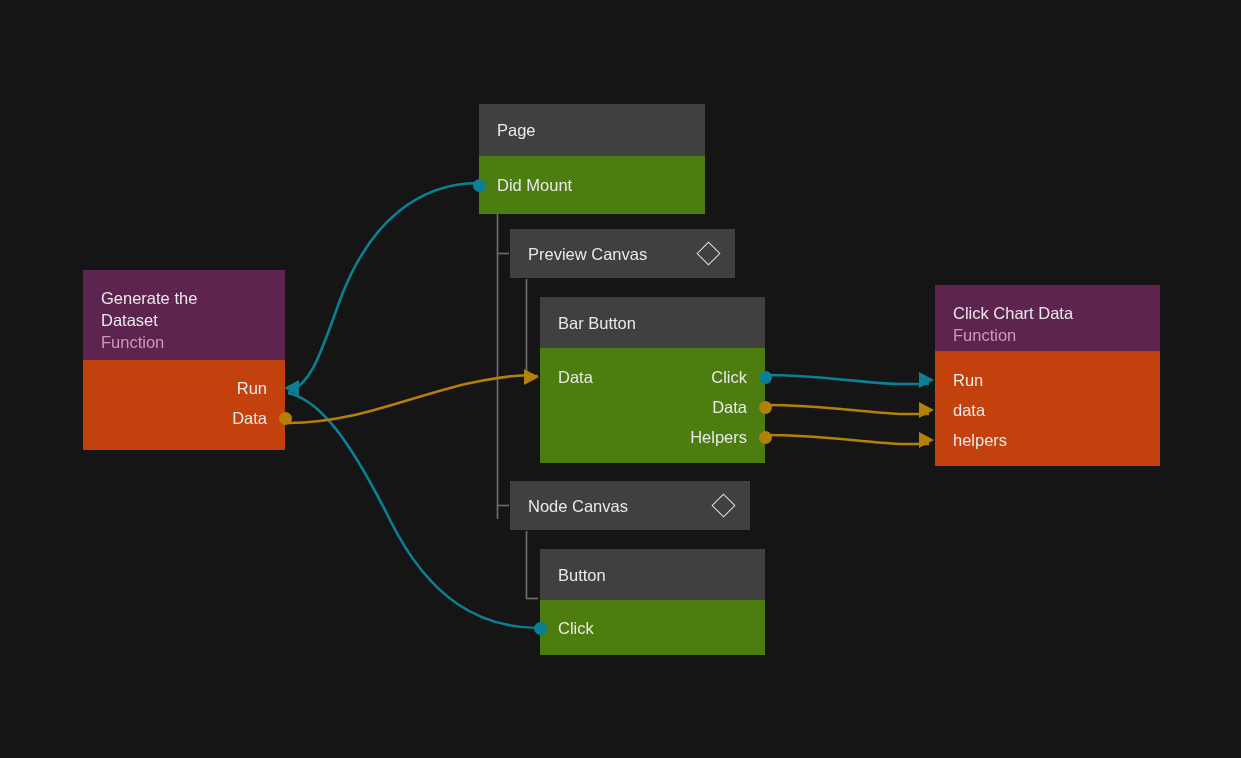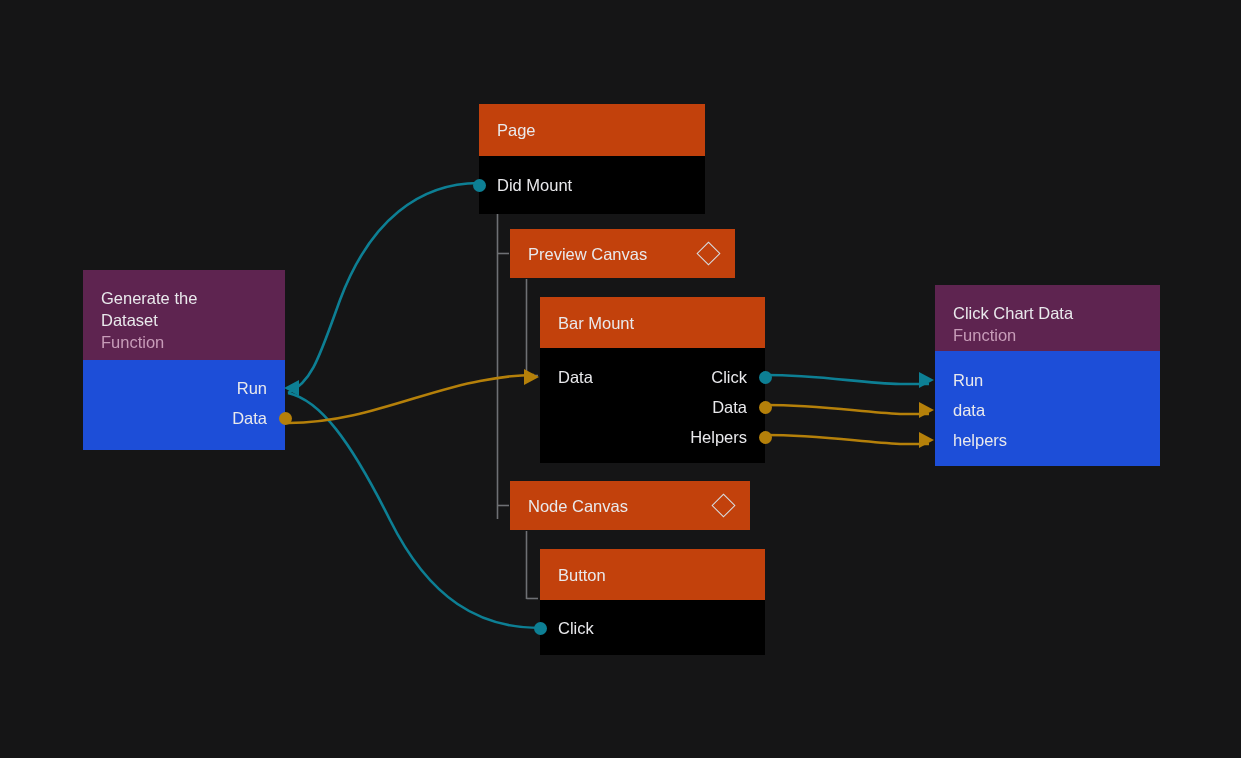--- a/index.html
+++ b/index.html
@@ -64,26 +64,26 @@
     display: block;
     font-size: 16.5px;
     line-height: 22px;
   }
   .node-body {
     box-sizing: border-box;
     position: relative;
   }
 
   
-  .blue .node-header { background: #c2410c; }
-  .blue .node-body   { background: #000000; }
+  .blue .node-header { background: #404040; }
+  .blue .node-body   { background: #4d7c0f; }
 
   
   .magenta .node-header { background: #5e2450; }
-  .magenta .node-body   { background: #1d4ed8; }
+  .magenta .node-body   { background: #c2410c; }
   .magenta .node-subtitle { color: #c79cb8; }
 
   .port-row {
     position: relative;
     display: flex;
     align-items: center;
     height: 30px;
     font-size: 16.5px;
     color: #e9e9ec;
     box-sizing: border-box;
@@ -197,21 +197,21 @@
 
   <div class="node blue" style="left:510px; top:229px; width:225px;text-align:right;">
     <div class="node-header" style="height:49px;">
       <span class="node-title">Preview Canvas</span>
       <span class="diamond-icon"></span>
     </div>
   </div>
 
   <div class="node blue" style="left:540px; top:297px; width:225px;">
     <div class="node-header" style="height:51px;">
-      <span class="node-title">Bar Mount</span>
+      <span class="node-title">Bar Button</span>
     </div>
     <div class="node-body" style="height:115px; padding-top:14px;">
       <div class="port-row in">
         <span>Data</span>
         <span class="port-arrow pointing-right" style="border-left-color:#b5800a;"></span>
       </div>
       <div class="port-row out" style="margin-top:-30px;">
         <span>Click</span>
         <span class="port-dot right" style="background:#0d7f94;"></span>
       </div>

